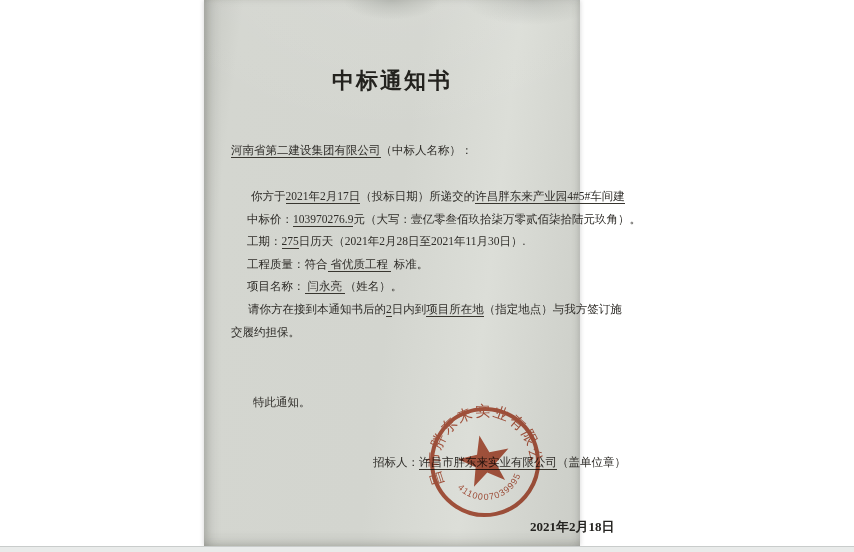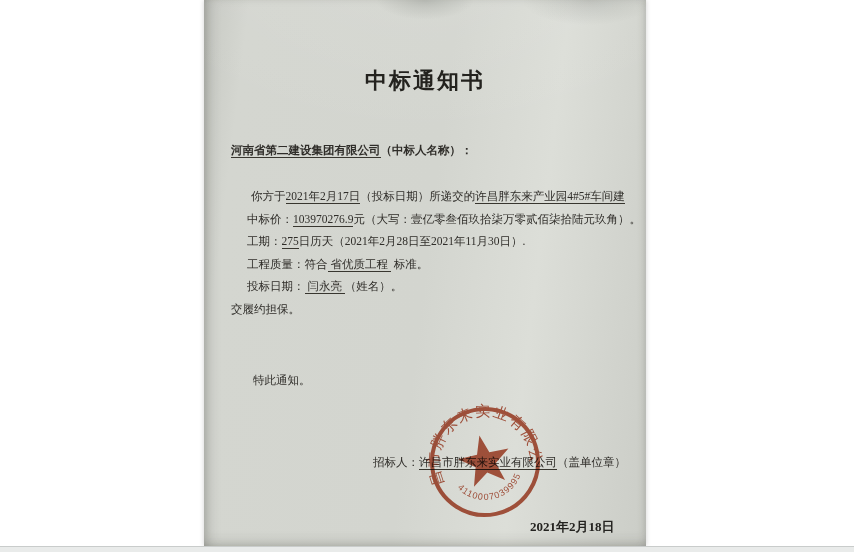--- a/index.html
+++ b/index.html
@@ -2,41 +2,41 @@
 <html><head>
 <meta charset="utf-8">
 <style>
   html,body{margin:0;padding:0;}
   body{
     width:854px;height:552px;overflow:hidden;position:relative;
     background:#ffffff;
     font-family:"Liberation Serif","DejaVu Serif",serif;
   }
   .paper{
-    position:absolute;left:204px;top:0;width:442px;height:546px;
+    position:absolute;left:204px;top:0;width:376px;height:546px;
     background:
       radial-gradient(70px 28px at 50% 0%, rgba(80,85,80,.20), transparent 70%),
       radial-gradient(95px 36px at 87% 0%, rgba(80,85,80,.17), transparent 70%),
       radial-gradient(120% 60% at 50% -10%, rgba(255,255,255,.10), transparent 60%),
       linear-gradient(97deg,#c6c8c2 0%,#d4d6d0 9%,#d3d5cf 50%,#dcded8 72%,#d2d4ce 88%,#cbcdc7 100%);
     box-shadow:
       inset 10px 0 14px -8px rgba(60,60,55,.35),
       inset -6px 0 10px -6px rgba(60,60,55,.22),
       inset 0 -10px 14px -9px rgba(60,60,55,.28),
       0 0 5px rgba(0,0,0,.18);
     color:#2f2d29;
   }
   .doc-title{
     position:absolute;left:0;top:66px;width:100%;
     text-align:center;font-size:22px;font-weight:bold;
     letter-spacing:2px;color:#23221e;white-space:pre;
   }
   .line{white-space:pre;font-size:11.5px;color:#2f2d29;}
   .u{border-bottom:1px solid #38362f;padding-bottom:1px;}
-  .salutation{position:absolute;left:27px;top:143px;font-weight:bold;}
+  .salutation{position:absolute;left:27px;top:143px;}
   .body-block{position:absolute;left:27px;top:185px;width:380px;}
   .body-block .line{line-height:22.6px;height:22.6px;}
   .ind20{padding-left:20px;}
   .ind16{padding-left:16px;}
   .ind17{padding-left:17px;}
   .ind22{padding-left:22px;margin-top:48px;}
   .signature{position:absolute;left:169px;top:455px;}
   .issue-date{position:absolute;left:326px;top:518px;font-size:13px;font-weight:600;color:#242320;white-space:pre;}
   .seal{
     position:absolute;left:206px;top:387px;width:150px;height:150px;
@@ -56,21 +56,22 @@
 
   <div class="doc-title">中标通知书</div>
 
   <div class="line salutation"><span class="u">河南省第二建设集团有限公司</span><span>（中标人名称）：</span></div>
 
   <div class="body-block">
     <div class="line ind20"><span>你方于</span><span class="u">2021年2月17日</span><span>（投标日期）所递交的</span><span class="u">许昌胖东来产业园4#5#车间建</span></div>
     <div class="line ind16"><span>中标价：</span><span class="u">103970276.9</span><span>元（大写：壹亿零叁佰玖拾柒万零贰佰柒拾陆元玖角）。</span></div>
     <div class="line ind16"><span>工期：</span><span class="u">275</span><span>日历天（2021年2月28日至2021年11月30日）.</span></div>
     <div class="line ind16"><span>工程质量：符合</span><span class="u"> 省优质工程 </span><span> 标准。</span></div>
-    <div class="line ind16"><span>投标日期：</span><span class="u"> 闫永亮 </span><span>（姓名）。</span></div>
+    <div class="line ind16"><span>项目名称：</span><span class="u"> 闫永亮 </span><span>（姓名）。</span></div>
+    <div class="line ind17"><span>请你方在接到本通知书后的</span><span class="u">2</span><span>日内到</span><span class="u">项目所在地</span><span>（指定地点）与我方签订施</span></div>
     <div class="line">交履约担保。</div>
     <div class="line ind22">特此通知。</div>
   </div>
 
   <div class="line signature"><span>招标人：</span><span class="u">许昌市胖东来实业有限公司</span><span>（盖单位章）</span></div>
 
   <svg class="seal" viewBox="0 0 150 150">
     <circle cx="75" cy="75" r="53" fill="none" stroke="#b0452b" stroke-width="4"></circle>
     <defs>
       <path id="sealTopArc" d="M 33.3,94.4 A 46,46 0 1 1 116.7,94.4" fill="none"></path>

